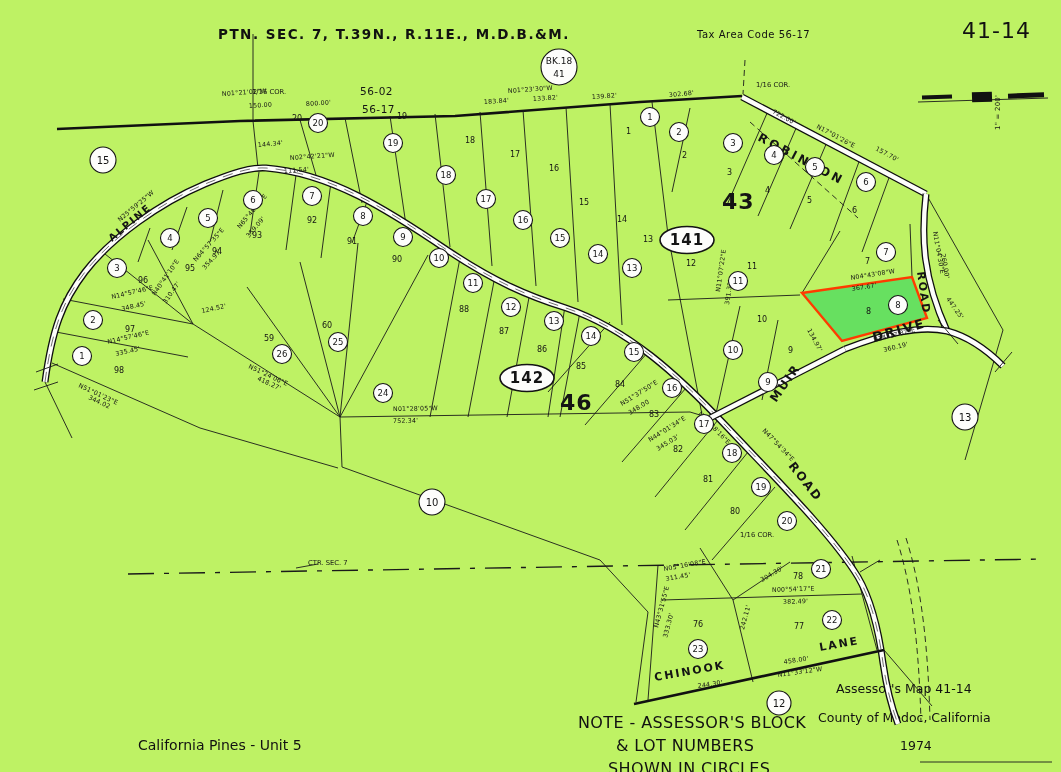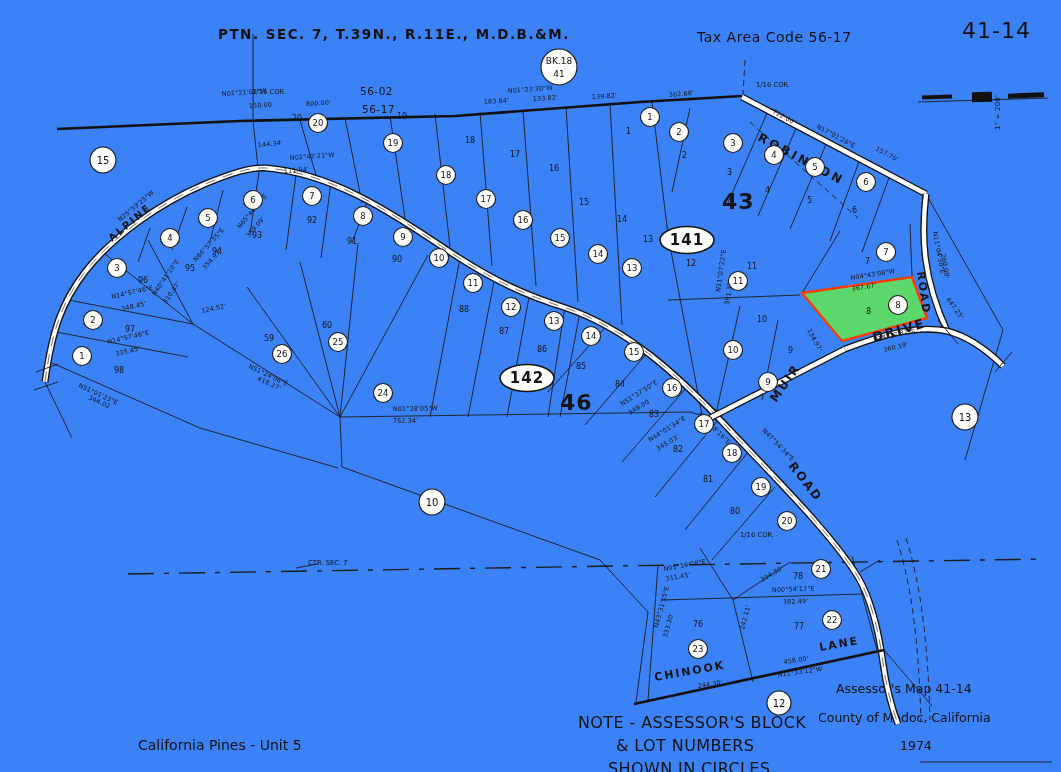--- a/index.html
+++ b/index.html
@@ -1,20 +1,20 @@
 <!DOCTYPE html>
 <html><head>
 <meta charset="utf-8">
 <style>
   html,body{margin:0;padding:0;background:#e8e8e4;}
-  #page{position:relative;width:1061px;height:772px;background:#3b82f6;overflow:hidden;
+  #page{position:relative;width:1061px;height:772px;background:#bef264;overflow:hidden;
         font-family:"DejaVu Sans",sans-serif;color:#111;}
   .hdr{position:absolute;white-space:nowrap;}
   #title{left:218px;top:26px;font-size:13.5px;letter-spacing:1.5px;font-weight:bold;}
-  #taxcode{left:697px;top:29px;font-size:14px;letter-spacing:0.5px;}
+  #taxcode{left:697px;top:29px;font-size:10px;letter-spacing:0.5px;}
   #sheetno{left:962px;top:18px;font-size:22px;letter-spacing:1px;}
   #note{position:absolute;left:578px;top:711px;font-size:16px;line-height:1.45;letter-spacing:0.4px;}
   #note div:nth-child(2){padding-left:38px;}
   #note div:nth-child(3){padding-left:30px;}
   #mapname{left:836px;top:681px;font-size:12.5px;}
   #county{left:818px;top:710px;font-size:12.5px;}
   #year{left:888px;top:738px;font-size:12.5px;margin-left:12px;}
   #subdiv{left:138px;top:737px;font-size:14px;}
   svg text{font-family:"DejaVu Sans",sans-serif;fill:#141414;}
   .svy{font-size:6.3px;letter-spacing:0.2px;}

